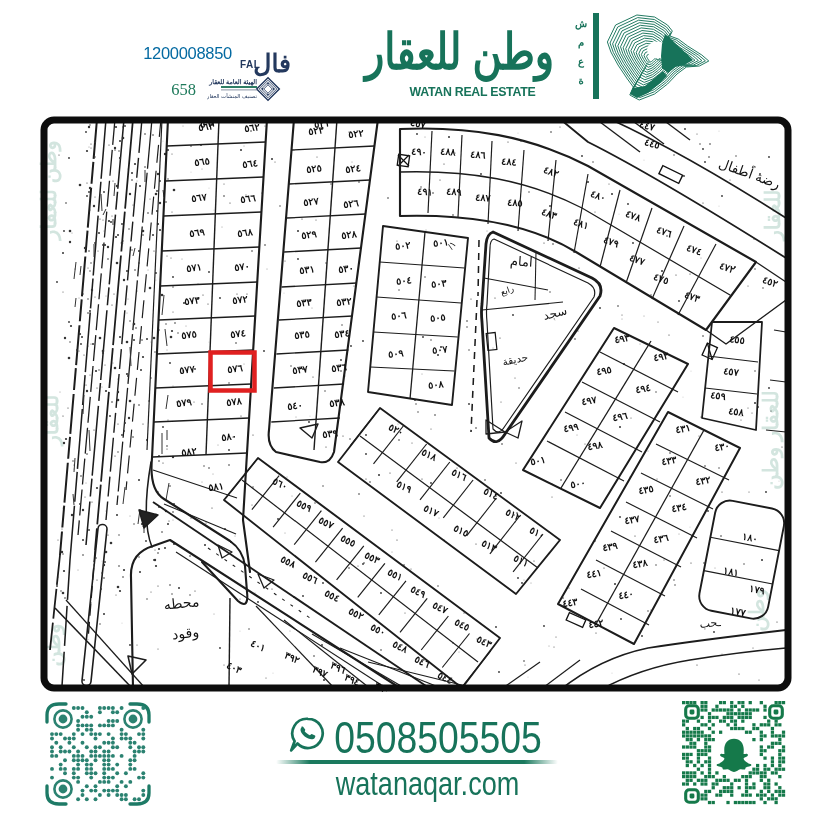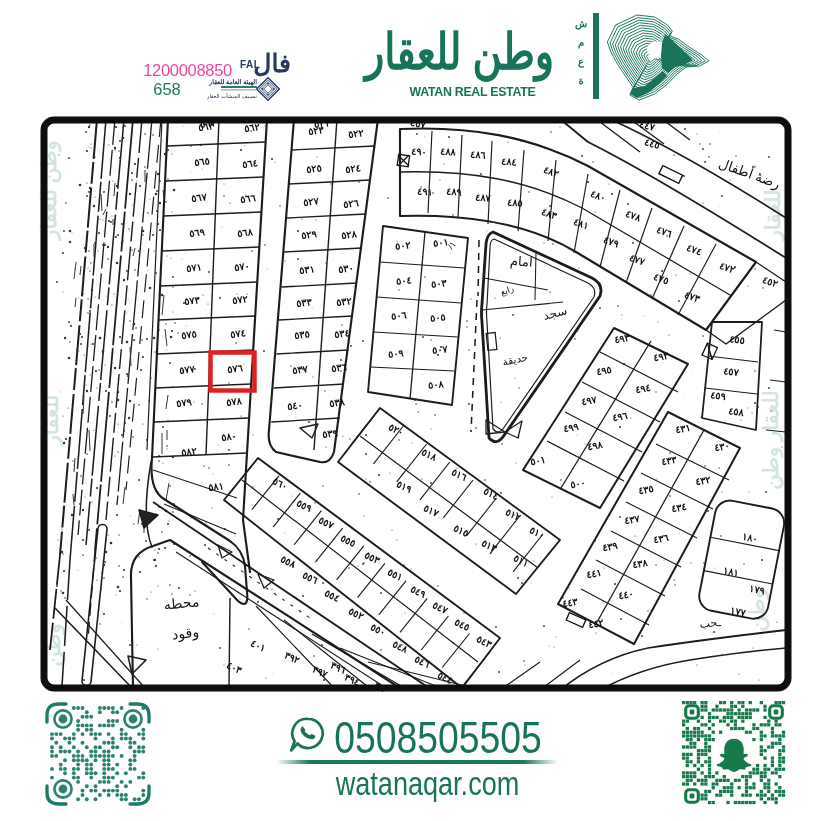--- a/index.html
+++ b/index.html
@@ -3,23 +3,23 @@
 <meta charset="utf-8">
 <style>
   html,body{margin:0;padding:0;}
   body{width:831px;height:821px;position:relative;background:#ffffff;
        font-family:"Liberation Sans",sans-serif;overflow:hidden;}
   .abs{position:absolute;}
 </style>
 </head>
 <body>
 
-<div class="abs" style="left:138px;top:61px;width:94px;text-align:right;font-size:16.5px;letter-spacing:-0.3px;color:#ec4899;">1200008850</div>
-
-<div class="abs" style="left:138px;top:80px;width:58px;text-align:center;font-size:16.5px;color:#1e7a5b;">658</div>
+<div class="abs" style="left:138px;top:44px;width:94px;text-align:right;font-size:16.5px;letter-spacing:-0.3px;color:#0369a1;">1200008850</div>
+
+<div class="abs" style="left:138px;top:80px;width:58px;text-align:right;font-size:16.5px;color:#1e7a5b;font-family:Liberation Serif, serif;">658</div>
 
 <div class="abs" style="left:239px;top:44px;width:52px;height:34px;">
 <svg width="52" height="34" viewBox="0 0 52 34">
 <text x="1" y="24" font-size="10" fill="#24395e" font-weight="bold" letter-spacing="0.5">FAL</text>
 <text x="52" y="28" font-size="25" fill="#24395e" text-anchor="end" font-weight="bold">فال</text>
 </svg>
 </div>
 
 <div class="abs" style="left:207px;top:76px;width:75px;height:30px;">
 <svg width="75" height="30" viewBox="0 0 75 30">

